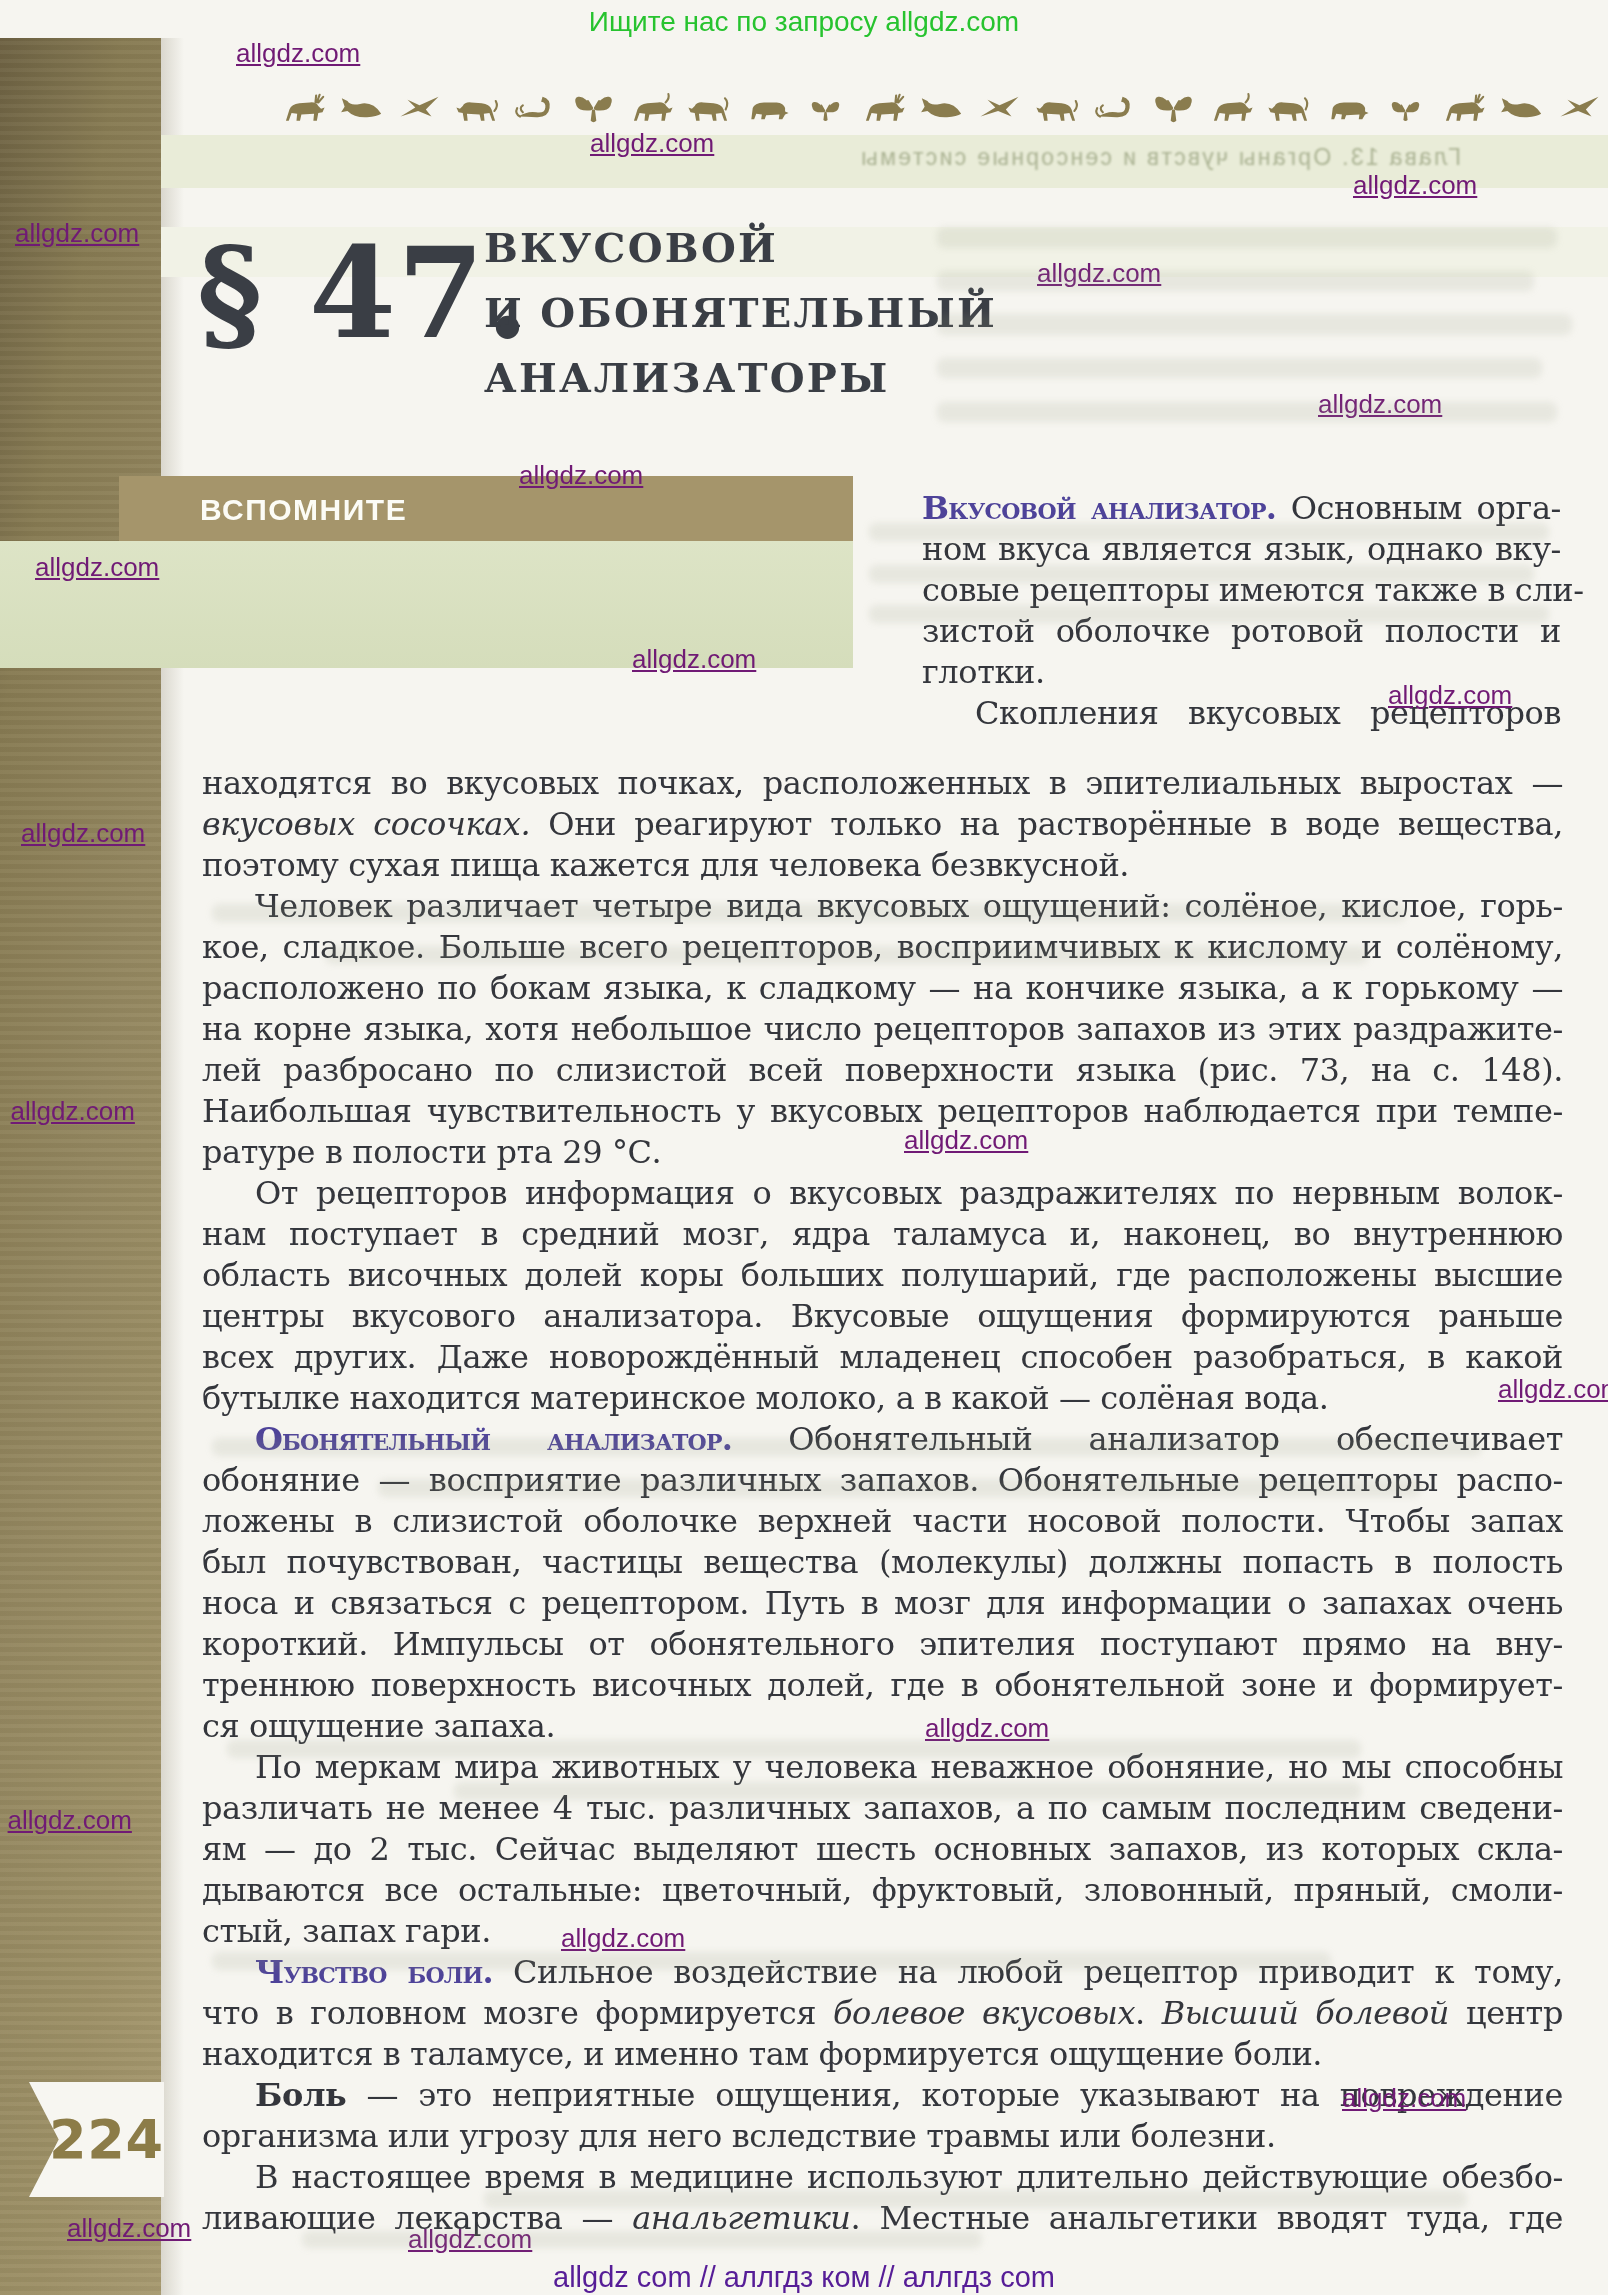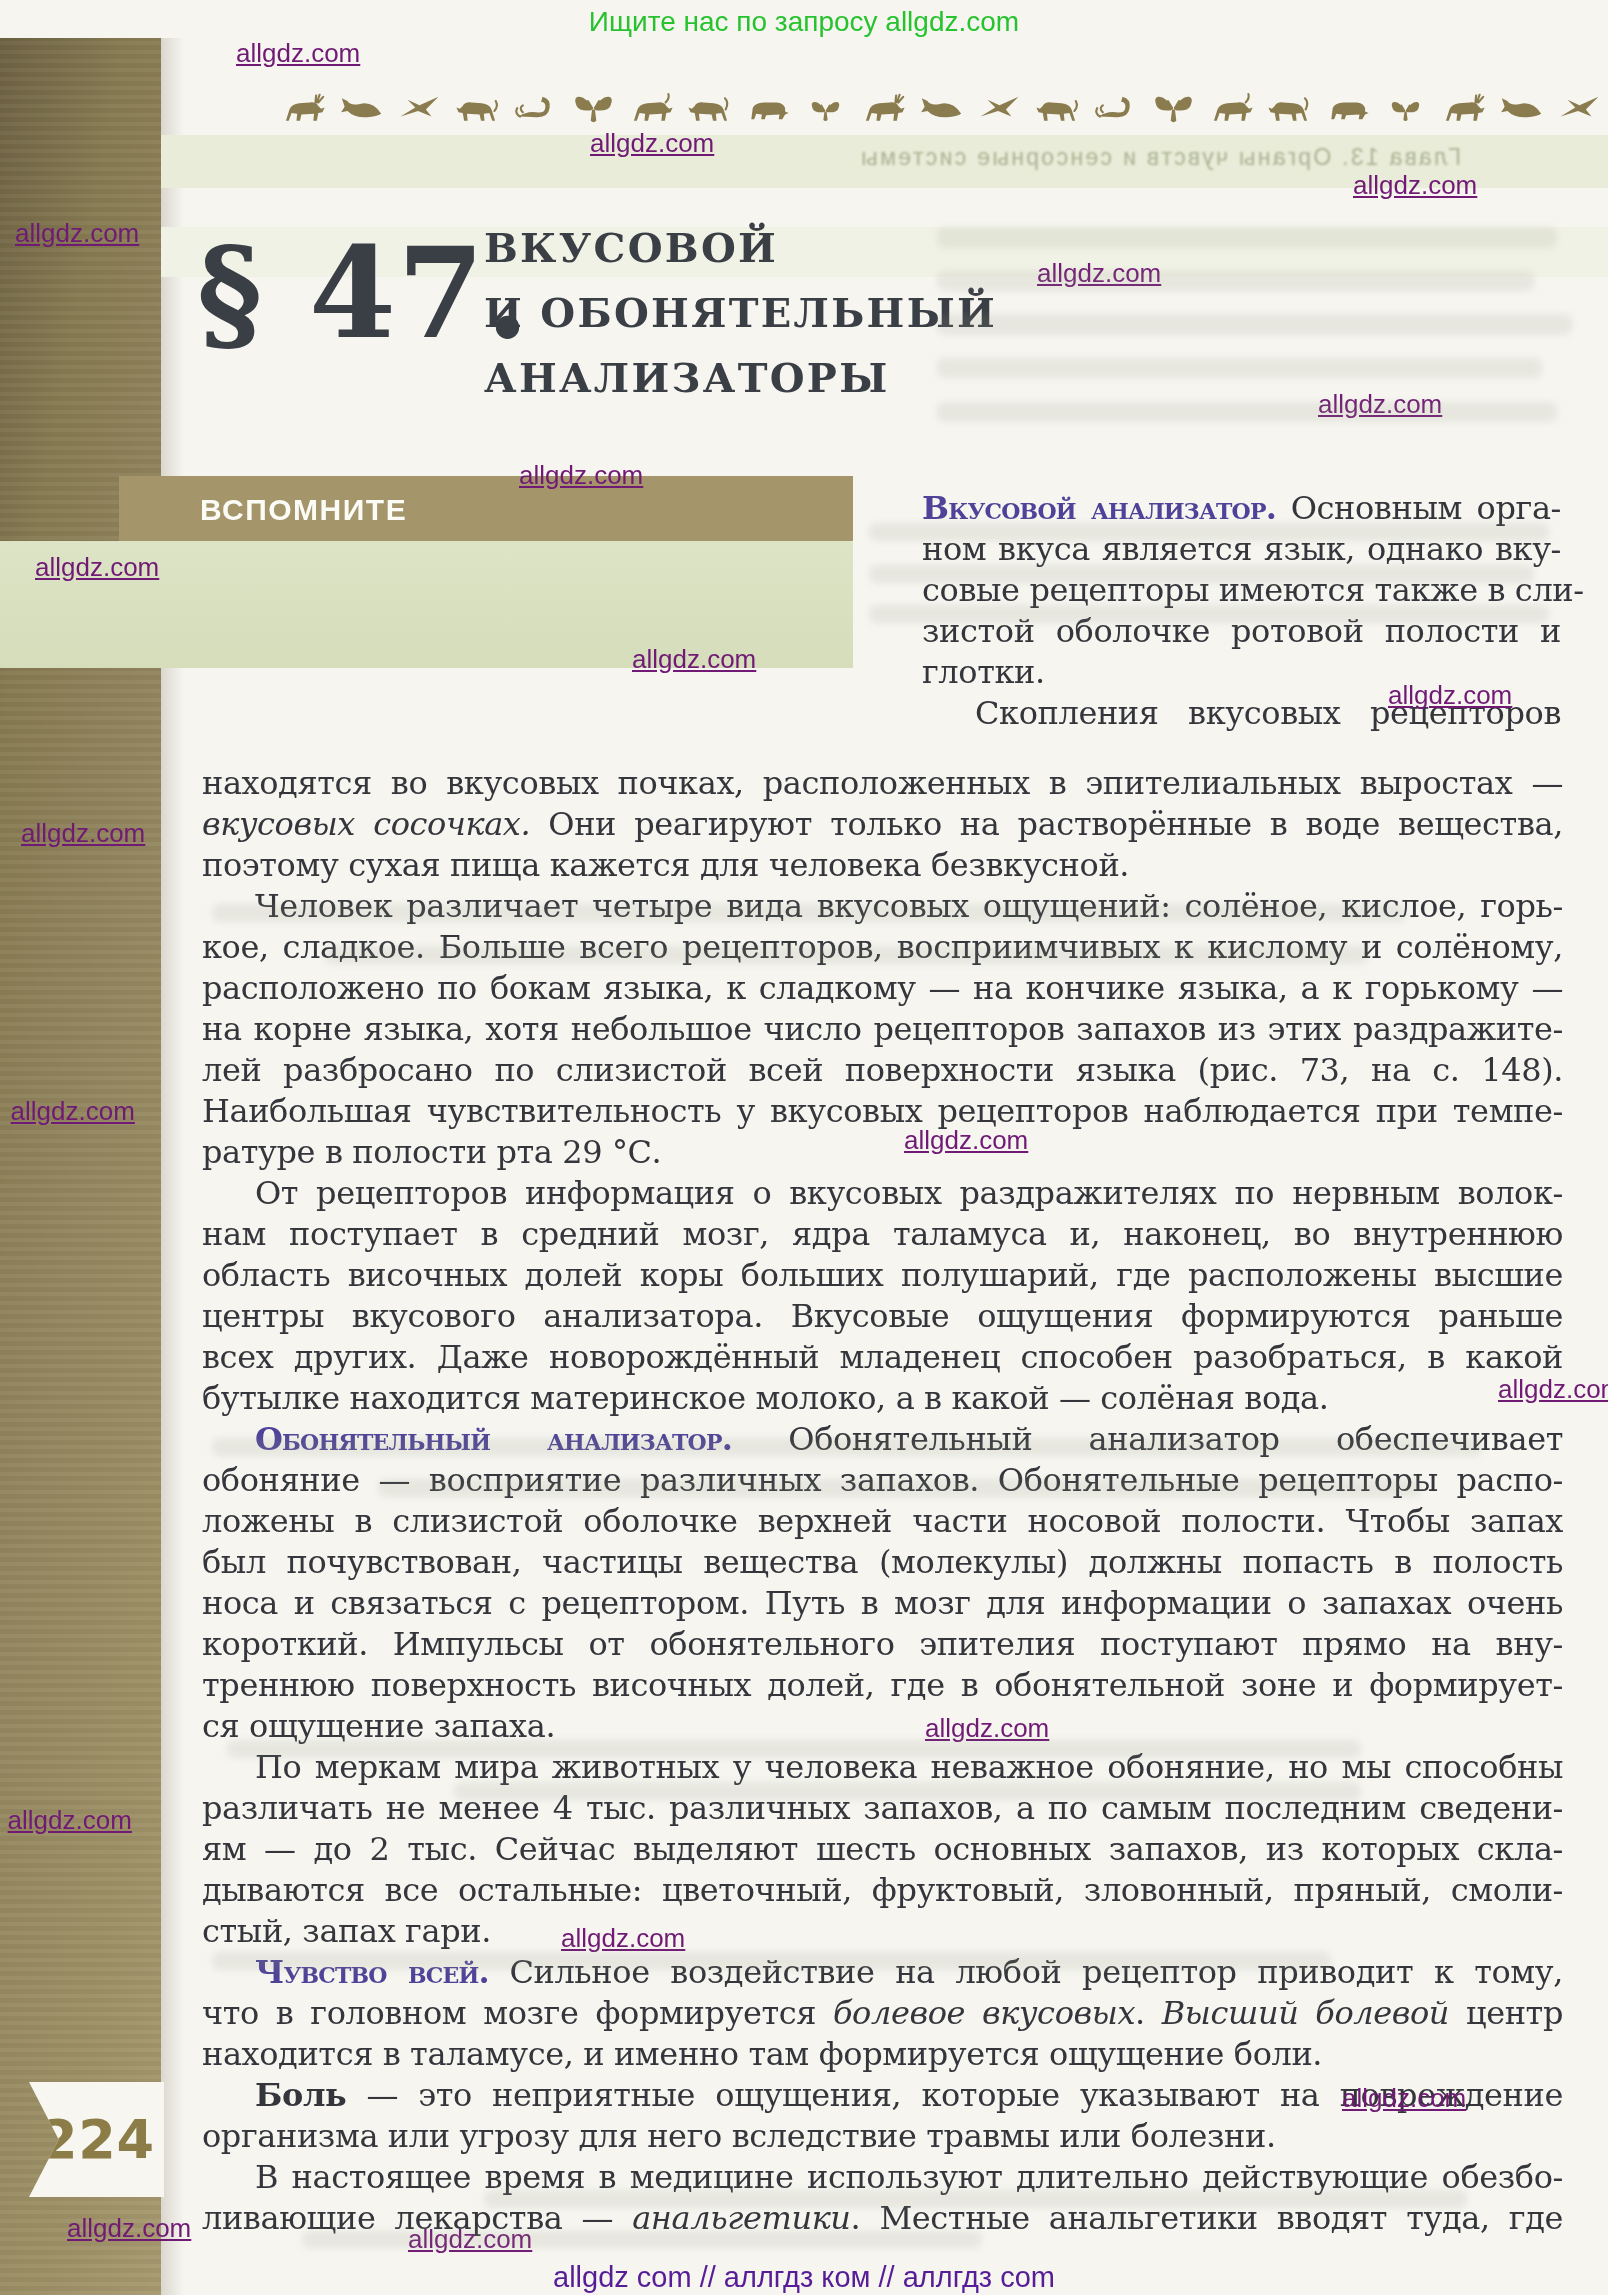--- a/index.html
+++ b/index.html
@@ -77,21 +77,21 @@
   .line i { font-style:italic; }
   .line b { font-weight:bold; }
   
   .page-tab {
     position:absolute; left:29px; top:2082px; width:135px; height:115px; background:#f7f6f1;
     clip-path:polygon(0 0,100% 0,100% 100%,0 100%,22% 50%);
     display:flex; align-items:center; justify-content:flex-end;
   }
   .page-num {
     font-family:"DejaVu Sans", sans-serif; font-weight:bold; font-size:54px;
-    color:#8c7c48; letter-spacing:0.8px; padding-right:9px;
+    color:#8c7c48; letter-spacing:0.8px; 
   }
 </style>
 </head>
 <body>
 
 <div class="page">
 
   <div class="promo-top">Ищите нас по запросу allgdz.com</div>
 
   <div class="sidebar"></div>
@@ -277,21 +277,21 @@
       <div class="line">был почувствован, частицы вещества (молекулы) должны попасть в полость</div>
       <div class="line">носа и связаться с рецептором. Путь в мозг для информации о запахах очень</div>
       <div class="line">короткий. Импульсы от обонятельного эпителия поступают прямо на вну-</div>
       <div class="line">треннюю поверхность височных долей, где в обонятельной зоне и формирует-</div>
       <div class="line last">ся ощущение запаха.</div>
       <div class="line indent">По меркам мира животных у человека неважное обоняние, но мы способны</div>
       <div class="line">различать не менее 4 тыс. различных запахов, а по самым последним сведени-</div>
       <div class="line">ям — до 2 тыс. Сейчас выделяют шесть основных запахов, из которых скла-</div>
       <div class="line">дываются все остальные: цветочный, фруктовый, зловонный, пряный, смоли-</div>
       <div class="line last">стый, запах гари.</div>
-      <div class="line indent"><span class="topic">Чувство всей.</span> Сильное воздействие на любой рецептор приводит к тому,</div>
+      <div class="line indent"><span class="topic">Чувство боли.</span> Сильное воздействие на любой рецептор приводит к тому,</div>
       <div class="line">что в головном мозге формируется <i>болевое вкусовых</i>. <i>Высший болевой</i> центр</div>
       <div class="line last">находится в таламусе, и именно там формируется ощущение боли.</div>
       <div class="line indent"><b>Боль</b> — это неприятные ощущения, которые указывают на повреждение</div>
       <div class="line last">организма или угрозу для него вследствие травмы или болезни.</div>
       <div class="line indent">В настоящее время в медицине используют длительно действующие обезбо-</div>
       <div class="line">ливающие лекарства — <i>анальгетики</i>. Местные анальгетики вводят туда, где</div>
     </div>
 
   <div class="page-tab">
     <div class="page-num">224</div>

